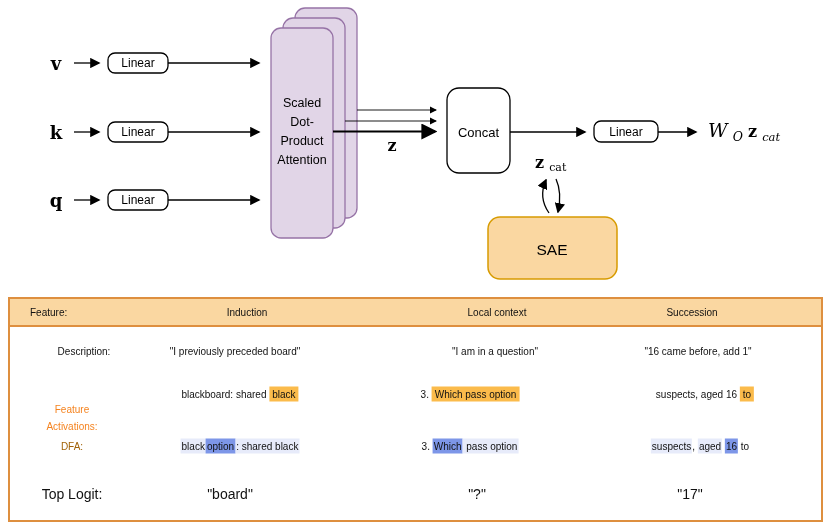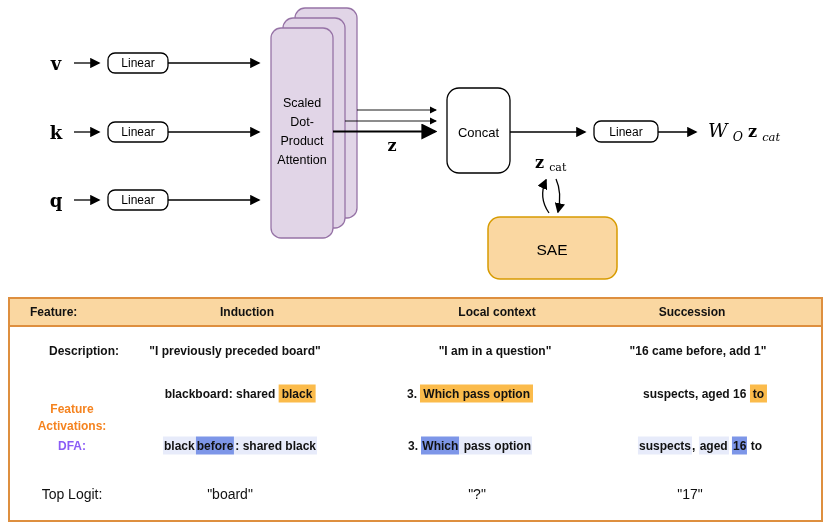--- a/index.html
+++ b/index.html
@@ -15,27 +15,27 @@
   .ftable {
     position:absolute; left:8px; top:297px; width:811px; height:221px;
     border:2px solid #de8f3f; background:#ffffff;
   }
   .ftable .header-band {
     position:absolute; left:0; top:0; width:100%; height:28px;
     background:#fad7a1; border-bottom:2px solid #de8f3f; box-sizing:border-box;
   }
   .cell {
     position:absolute; transform:translate(-50%,-50%);
-    white-space:pre; font-weight:700; font-size:12px; color:#111; line-height:17px;
+    white-space:pre; font-weight:400; font-size:10px; color:#111; line-height:17px;
   }
   .cell.left { transform:translate(0,-50%); }
   .cell.normal { font-weight:400; font-size:14px; }
   .cell.center2 { text-align:center;margin-top:24px; }
   .lbl-activations { color:#f5831f; }
-  .lbl-dfa { color:#8b5cf6; }
+  .lbl-dfa { color:#a16207; }
   .hlo { background:#fbbb4b; padding:2px 3px; }
   .hlb { background:#7d96e8; padding:2px 1px; }
   .hll { background:#e7ebfa; padding:2px 1px; }
 </style>
 </head>
 <body>
 
 <div class="stage">
 
   <svg width="831" height="296" viewBox="0 0 831 296">
@@ -115,21 +115,21 @@
     <div class="cell" style="left:225px; top:52px;">"I previously preceded board"</div>
     <div class="cell" style="left:485px; top:52px;">"I am in a question"</div>
     <div class="cell" style="left:688px; top:52px;">"16 came before, add 1"</div>
 
     <div class="cell center2 lbl-activations" style="left:62px; top:95px;"><span>Feature</span><br><span>Activations:</span></div>
     <div class="cell" style="left:230px; top:95px;"><span>blackboard: shared </span><span class="hlo">black</span></div>
     <div class="cell" style="left:460px; top:95px;"><span>3. </span><span class="hlo">Which pass option</span></div>
     <div class="cell" style="left:695px; top:95px;"><span>suspects, aged 16 </span><span class="hlo">to</span></div>
 
     <div class="cell lbl-dfa" style="left:62px; top:147px;">DFA:</div>
-    <div class="cell" style="left:230px; top:147px;"><span class="hll">black</span><span class="hlb">before</span><span class="hll">: shared black</span></div>
+    <div class="cell" style="left:230px; top:147px;"><span class="hll">black</span><span class="hlb">option</span><span class="hll">: shared black</span></div>
     <div class="cell" style="left:460px; top:147px;"><span>3. </span><span class="hlb">Which</span><span class="hll"> pass option</span></div>
     <div class="cell" style="left:690px; top:147px;"><span class="hll">suspects</span><span>, </span><span class="hll">aged</span><span> </span><span class="hlb">16</span><span> to</span></div>
 
     <div class="cell normal" style="left:62px; top:195px;">Top Logit:</div>
     <div class="cell normal" style="left:220px; top:195px;">"board"</div>
     <div class="cell normal" style="left:467px; top:195px;">"?"</div>
     <div class="cell normal" style="left:680px; top:195px;">"17"</div>
   </div>
 
 </div>

